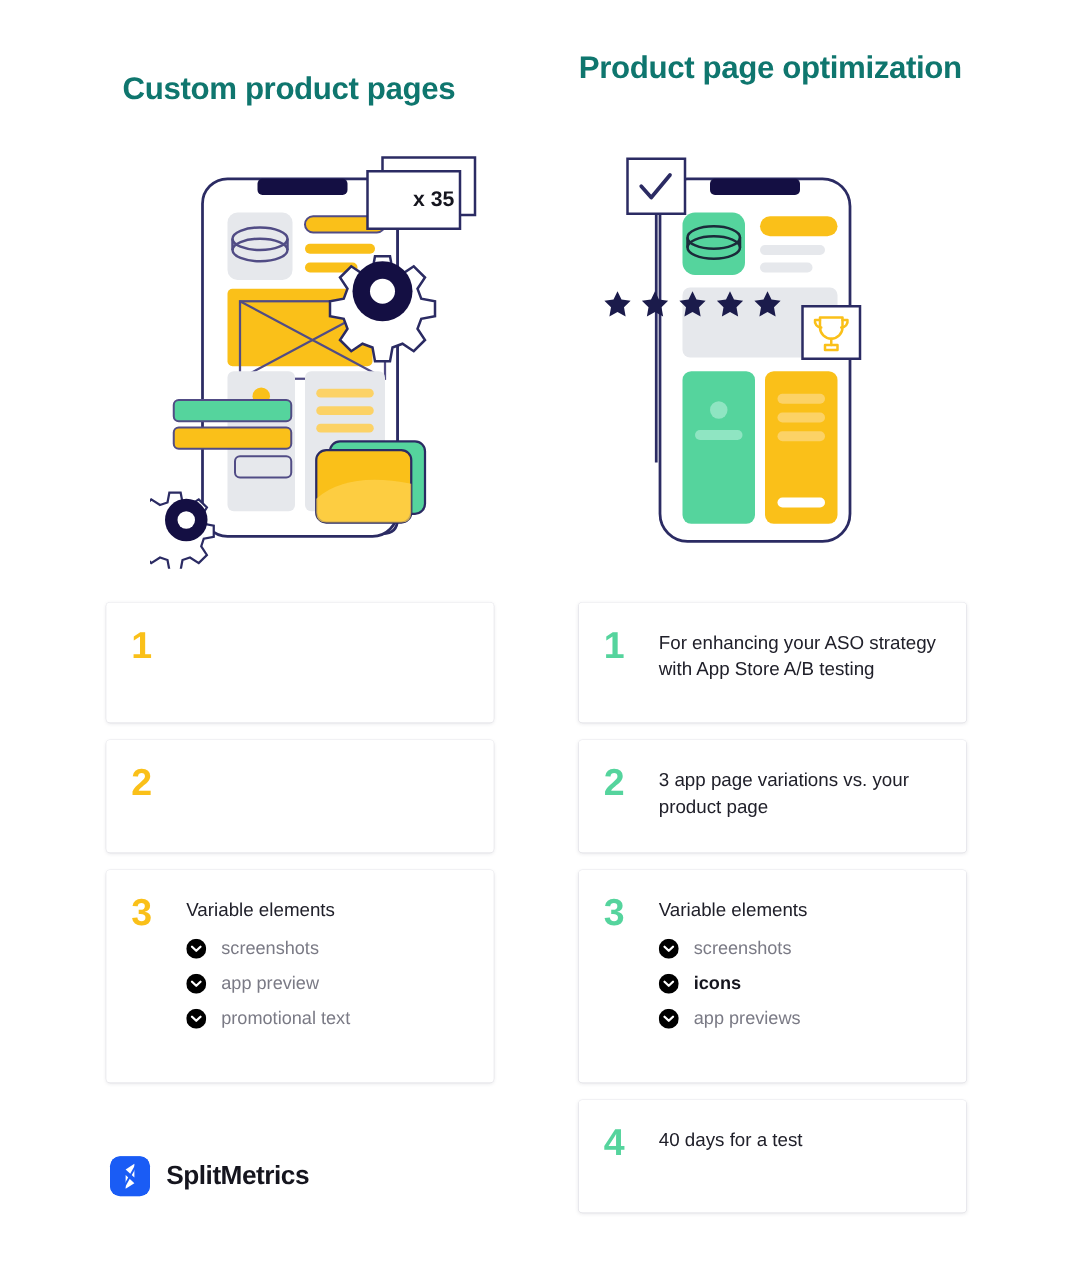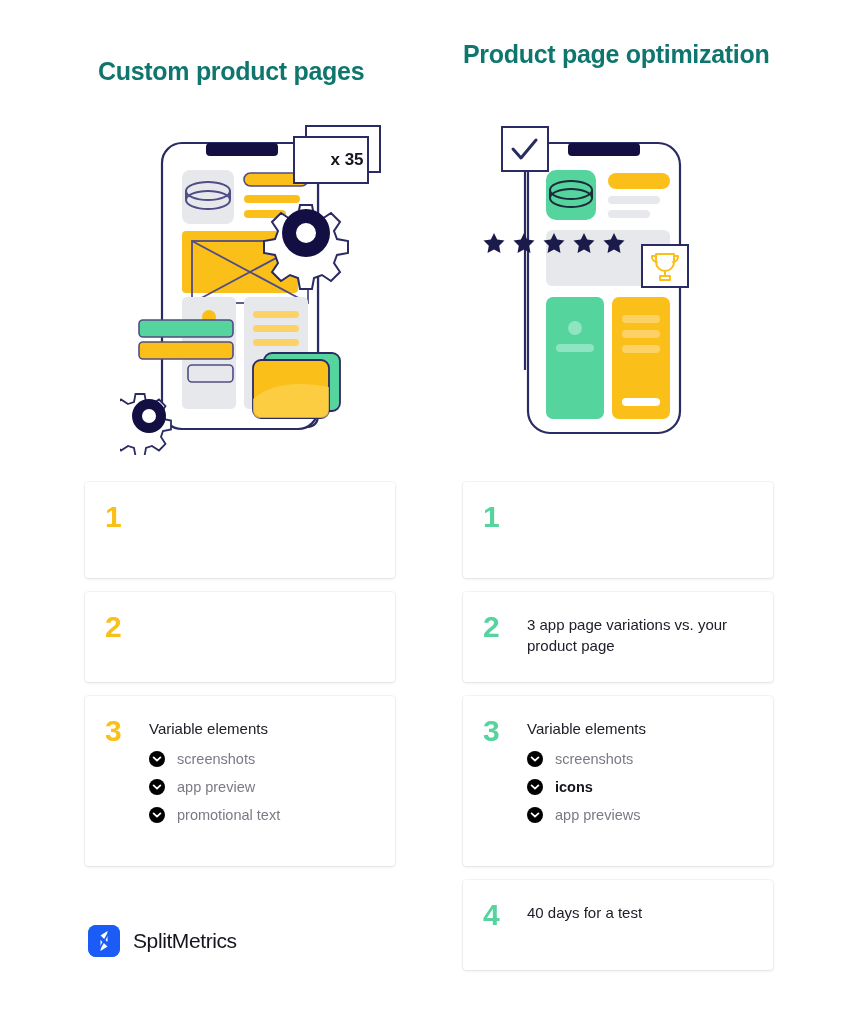--- a/index.html
+++ b/index.html
@@ -94,21 +94,21 @@
   }
   #logo-mark {
     width: 32px; height: 32px;
     border-radius: 8px;
     background: #1A5CF5;
     display: block;
   }
   #logo-text {
     margin-left: 13px;
     font-size: 21px;
-    font-weight: normal;
+    font-weight: bold;
     color: #15151E;
     letter-spacing: -0.4px;
   }
 </style>
 </head>
 <body>
 
 <div class="page">
 
   <div class="heading" id="h-left">Custom product pages</div>
@@ -269,20 +269,23 @@
           </div>
         </div>
       </div>
     </div>
   </div>
 
   <div class="col" id="col-right">
 
     <div class="card card-h1">
       <div class="card-num num-g">1</div>
+      <div class="card-body">
+        <div class="card-text">For enhancing your ASO strategy with App Store A/B testing</div>
+      </div>
     </div>
 
     <div class="card card-h2">
       <div class="card-num num-g">2</div>
       <div class="card-body">
         <div class="card-text">3 app page variations vs. your product page</div>
       </div>
     </div>
 
     <div class="card card-h3">

